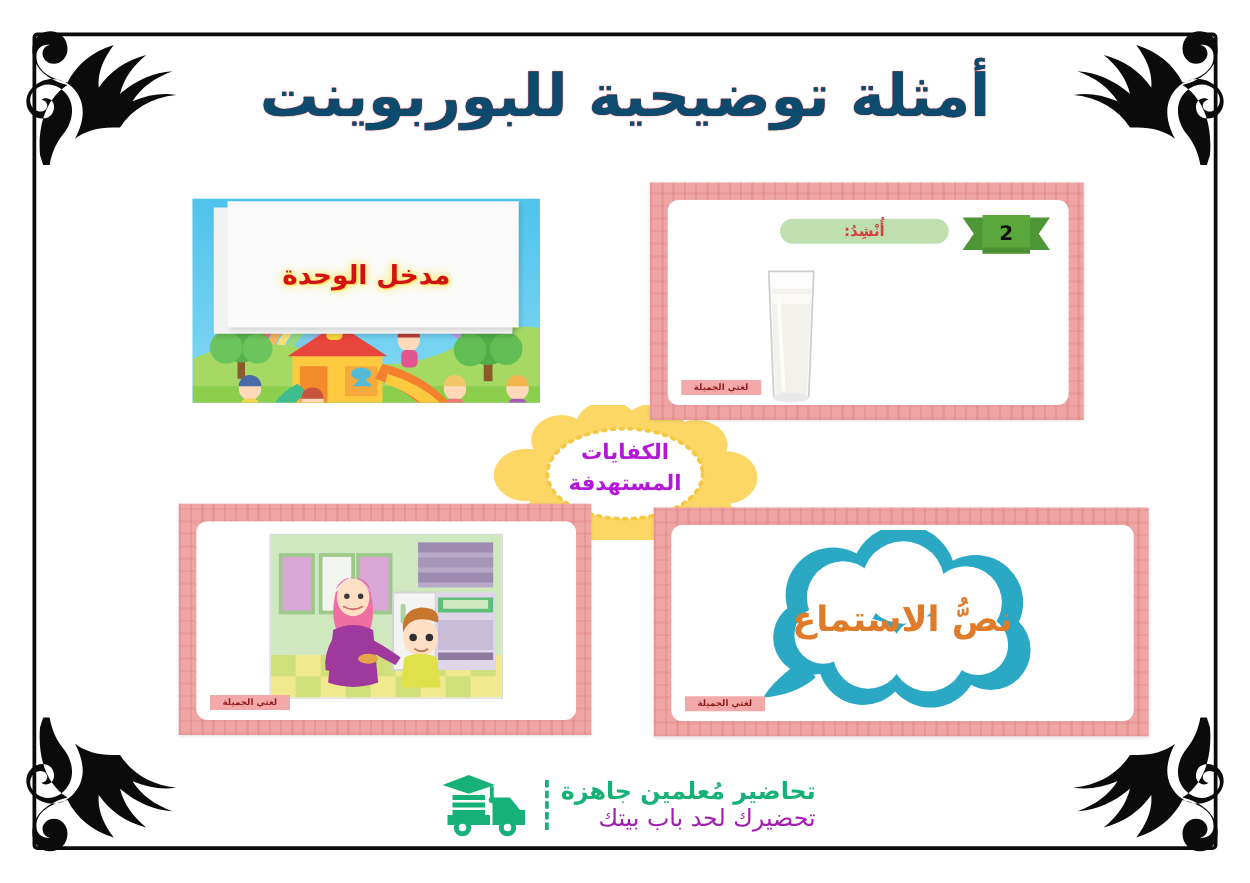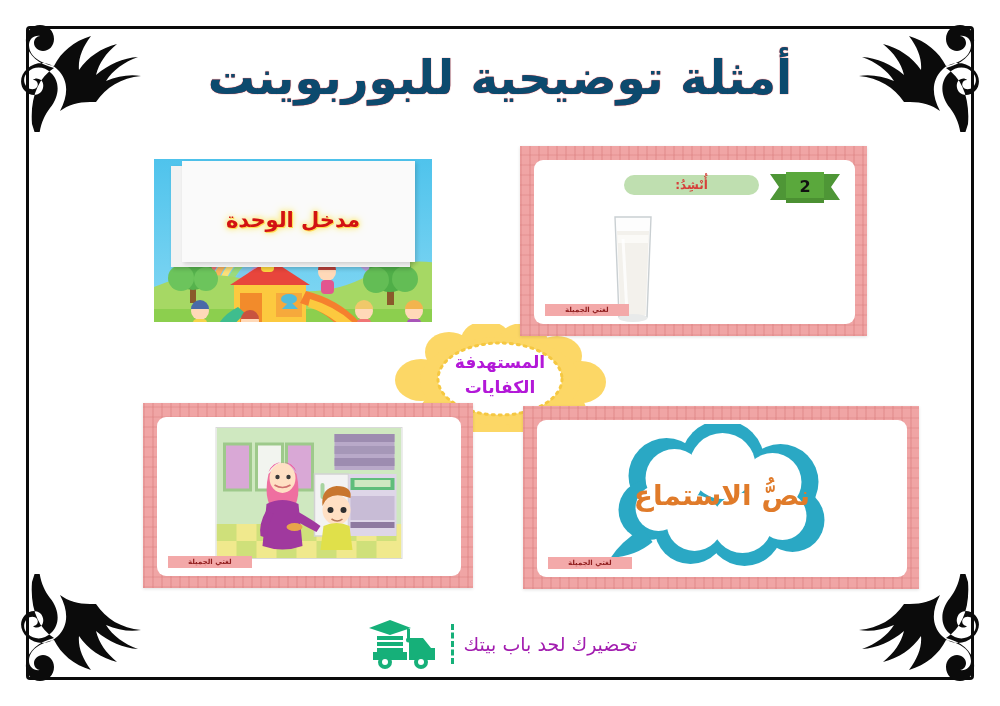--- a/index.html
+++ b/index.html
@@ -51,21 +51,21 @@
     position:relative;width:100%;height:100%;
     background:#fff;border-radius:9px;
     border:1px dashed #ffffff;
     outline:2px dashed rgba(255,255,255,.9);
     outline-offset:-3px;
     overflow:hidden;
   }
   .corner-tag{
     position:absolute;left:10px;bottom:7px;
     background:#f3a9a9;color:#8e1b1b;
-    font-size:7px;padding:2px 20px;direction:rtl;white-space:nowrap;
+    font-size:7px;padding:2px 10px;direction:rtl;white-space:nowrap;
     font-weight:bold;letter-spacing:.2px;
   }
 
   
   #card-intro{left:138px;top:143px;width:310px;height:195px;padding:16px;background:none;box-shadow:none;}
   #card-sing {left:520px;top:146px;width:347px;height:190px;}
   #card-kitchen{left:143px;top:403px;width:330px;height:185px;}
   #card-listen{left:523px;top:406px;width:396px;height:183px;}
 
   
@@ -161,22 +161,22 @@
         <ellipse cx="192" cy="58" rx="25" ry="21"></ellipse>
         <ellipse cx="172" cy="86" rx="25" ry="20"></ellipse>
         <ellipse cx="134" cy="98" rx="26" ry="19"></ellipse>
         <ellipse cx="95" cy="99" rx="26" ry="19"></ellipse>
         <ellipse cx="56" cy="88" rx="25" ry="20"></ellipse>
         <ellipse cx="111" cy="57" rx="80" ry="44"></ellipse>
       </g>
       <ellipse cx="111" cy="55" rx="62" ry="36" fill="#ffffff" stroke="#f5c842" stroke-width="3" stroke-dasharray="2 5" stroke-linecap="round"></ellipse>
     </svg>
     <div class="flower-text">
+      <div>الكفايات</div>
       <div>المستهدفة</div>
-      <div>الكفايات</div>
     </div>
   </div>
 
   <div class="card" id="card-intro">
     <div class="slide-intro">
       <svg viewBox="0 0 310 195" width="310" height="195" style="position:absolute;inset:0;">
         <defs>
           <linearGradient id="sky" x1="0" y1="0" x2="0" y2="1">
             <stop offset="0" stop-color="#4fc3ec"></stop>
               <stop offset="1" stop-color="#8fdcf5"></stop>
@@ -382,17 +382,18 @@
           <path d="M46 20 h14 l8 10 h4 v12 h-26z"></path>
           <circle cx="22" cy="44" r="7"></circle>
             <circle cx="58" cy="44" r="7"></circle>
         </g>
         <circle cx="22" cy="44" r="3" fill="#ffffff"></circle>
         <circle cx="58" cy="44" r="3" fill="#ffffff"></circle>
       </svg>
     </div>
     <div class="sep"></div>
     <div class="txt">
+      <div class="l1">تحاضير مُعلمين جاهزة</div>
       <div class="l2">تحضيرك لحد باب بيتك</div>
     </div>
   </div>
 
 </div>
 
 </body></html>

